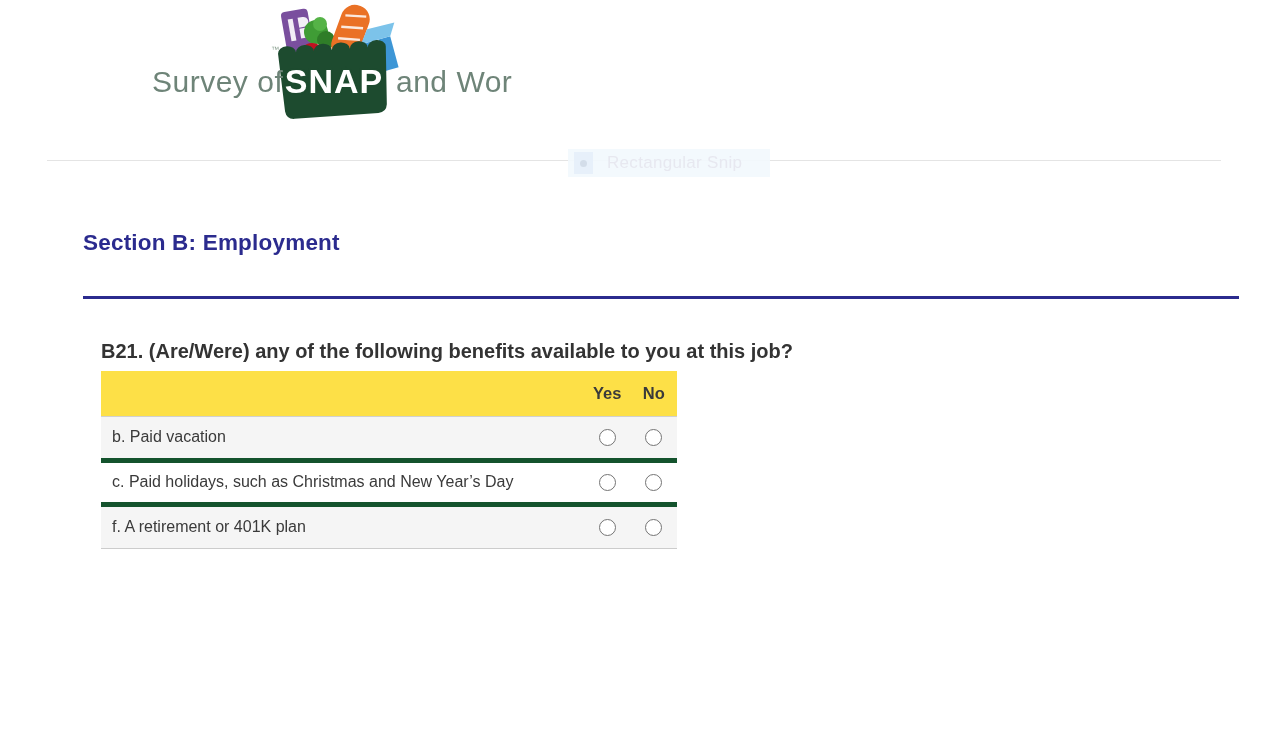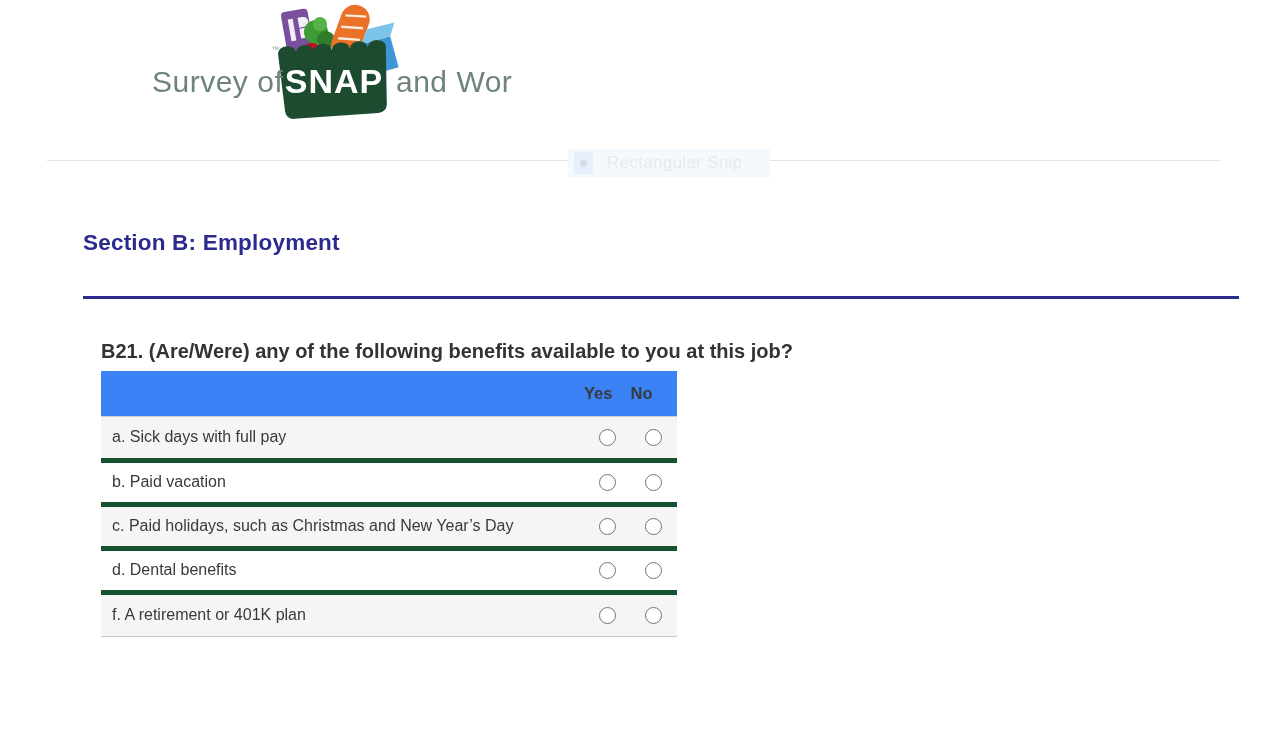--- a/index.html
+++ b/index.html
@@ -62,24 +62,24 @@
   
   .benefits-table {
     position: absolute; left: 101px; top: 371px;
     width: 576px;
     border-collapse: collapse;
     border-bottom: 1px solid #cccccc;
     font-size: 16px; color: #3a3a3a;
   }
   .benefits-table thead th {
     height: 45px;
-    background: #3b82f6;
+    background: #fde047;
     font-weight: bold; font-size: 16.5px; color: #3a3a3a;
     border-bottom: 1px solid #d0d0d0;
-    text-align: left; vertical-align: middle;
+    text-align: center; vertical-align: middle;
   }
   .benefits-table tbody td {
     height: 44px;
     vertical-align: middle;
     border-top: 5px solid #14532d;
   }
   .benefits-table tbody tr:first-child td { border-top: none; }
   .benefits-table tbody tr:nth-child(odd) { background: #f5f5f5; }
   .benefits-table tbody tr:nth-child(even) { background: #ffffff; }
   .label-col { width: 483px; text-align: left; padding-left: 11px; }
@@ -161,29 +161,20 @@
 
   <table class="benefits-table">
     <thead>
       <tr>
         <th class="label-col"></th>
         <th class="opt-col">Yes</th>
         <th class="opt-col">No</th>
       </tr>
     </thead>
     <tbody>
-    <tr>
-      <td class="label-col">a. Sick days with full pay</td>
-      <td class="opt-col">
-        <input type="radio" value="Yes" name="b21-row-0" style="">
-      </td>
-      <td class="opt-col">
-        <input type="radio" value="No" name="b21-row-0" style="">
-      </td>
-    </tr>
 
     <tr>
       <td class="label-col">b. Paid vacation</td>
       <td class="opt-col">
         <input type="radio" value="Yes" name="b21-row-1" style="">
       </td>
       <td class="opt-col">
         <input type="radio" value="No" name="b21-row-1" style="">
       </td>
     </tr>
@@ -191,29 +182,20 @@
     <tr>
       <td class="label-col">c. Paid holidays, such as Christmas and New Year’s Day</td>
       <td class="opt-col">
         <input type="radio" value="Yes" name="b21-row-2" style="">
       </td>
       <td class="opt-col">
         <input type="radio" value="No" name="b21-row-2" style="">
       </td>
     </tr>
 
-    <tr>
-      <td class="label-col">d. Dental benefits</td>
-      <td class="opt-col">
-        <input type="radio" value="Yes" name="b21-row-3" style="">
-      </td>
-      <td class="opt-col">
-        <input type="radio" value="No" name="b21-row-3" style="">
-      </td>
-    </tr>
 
 
     <tr>
       <td class="label-col">f. A retirement or 401K plan</td>
       <td class="opt-col">
         <input type="radio" value="Yes" name="b21-row-5" style="">
       </td>
       <td class="opt-col">
         <input type="radio" value="No" name="b21-row-5" style="">
       </td>

